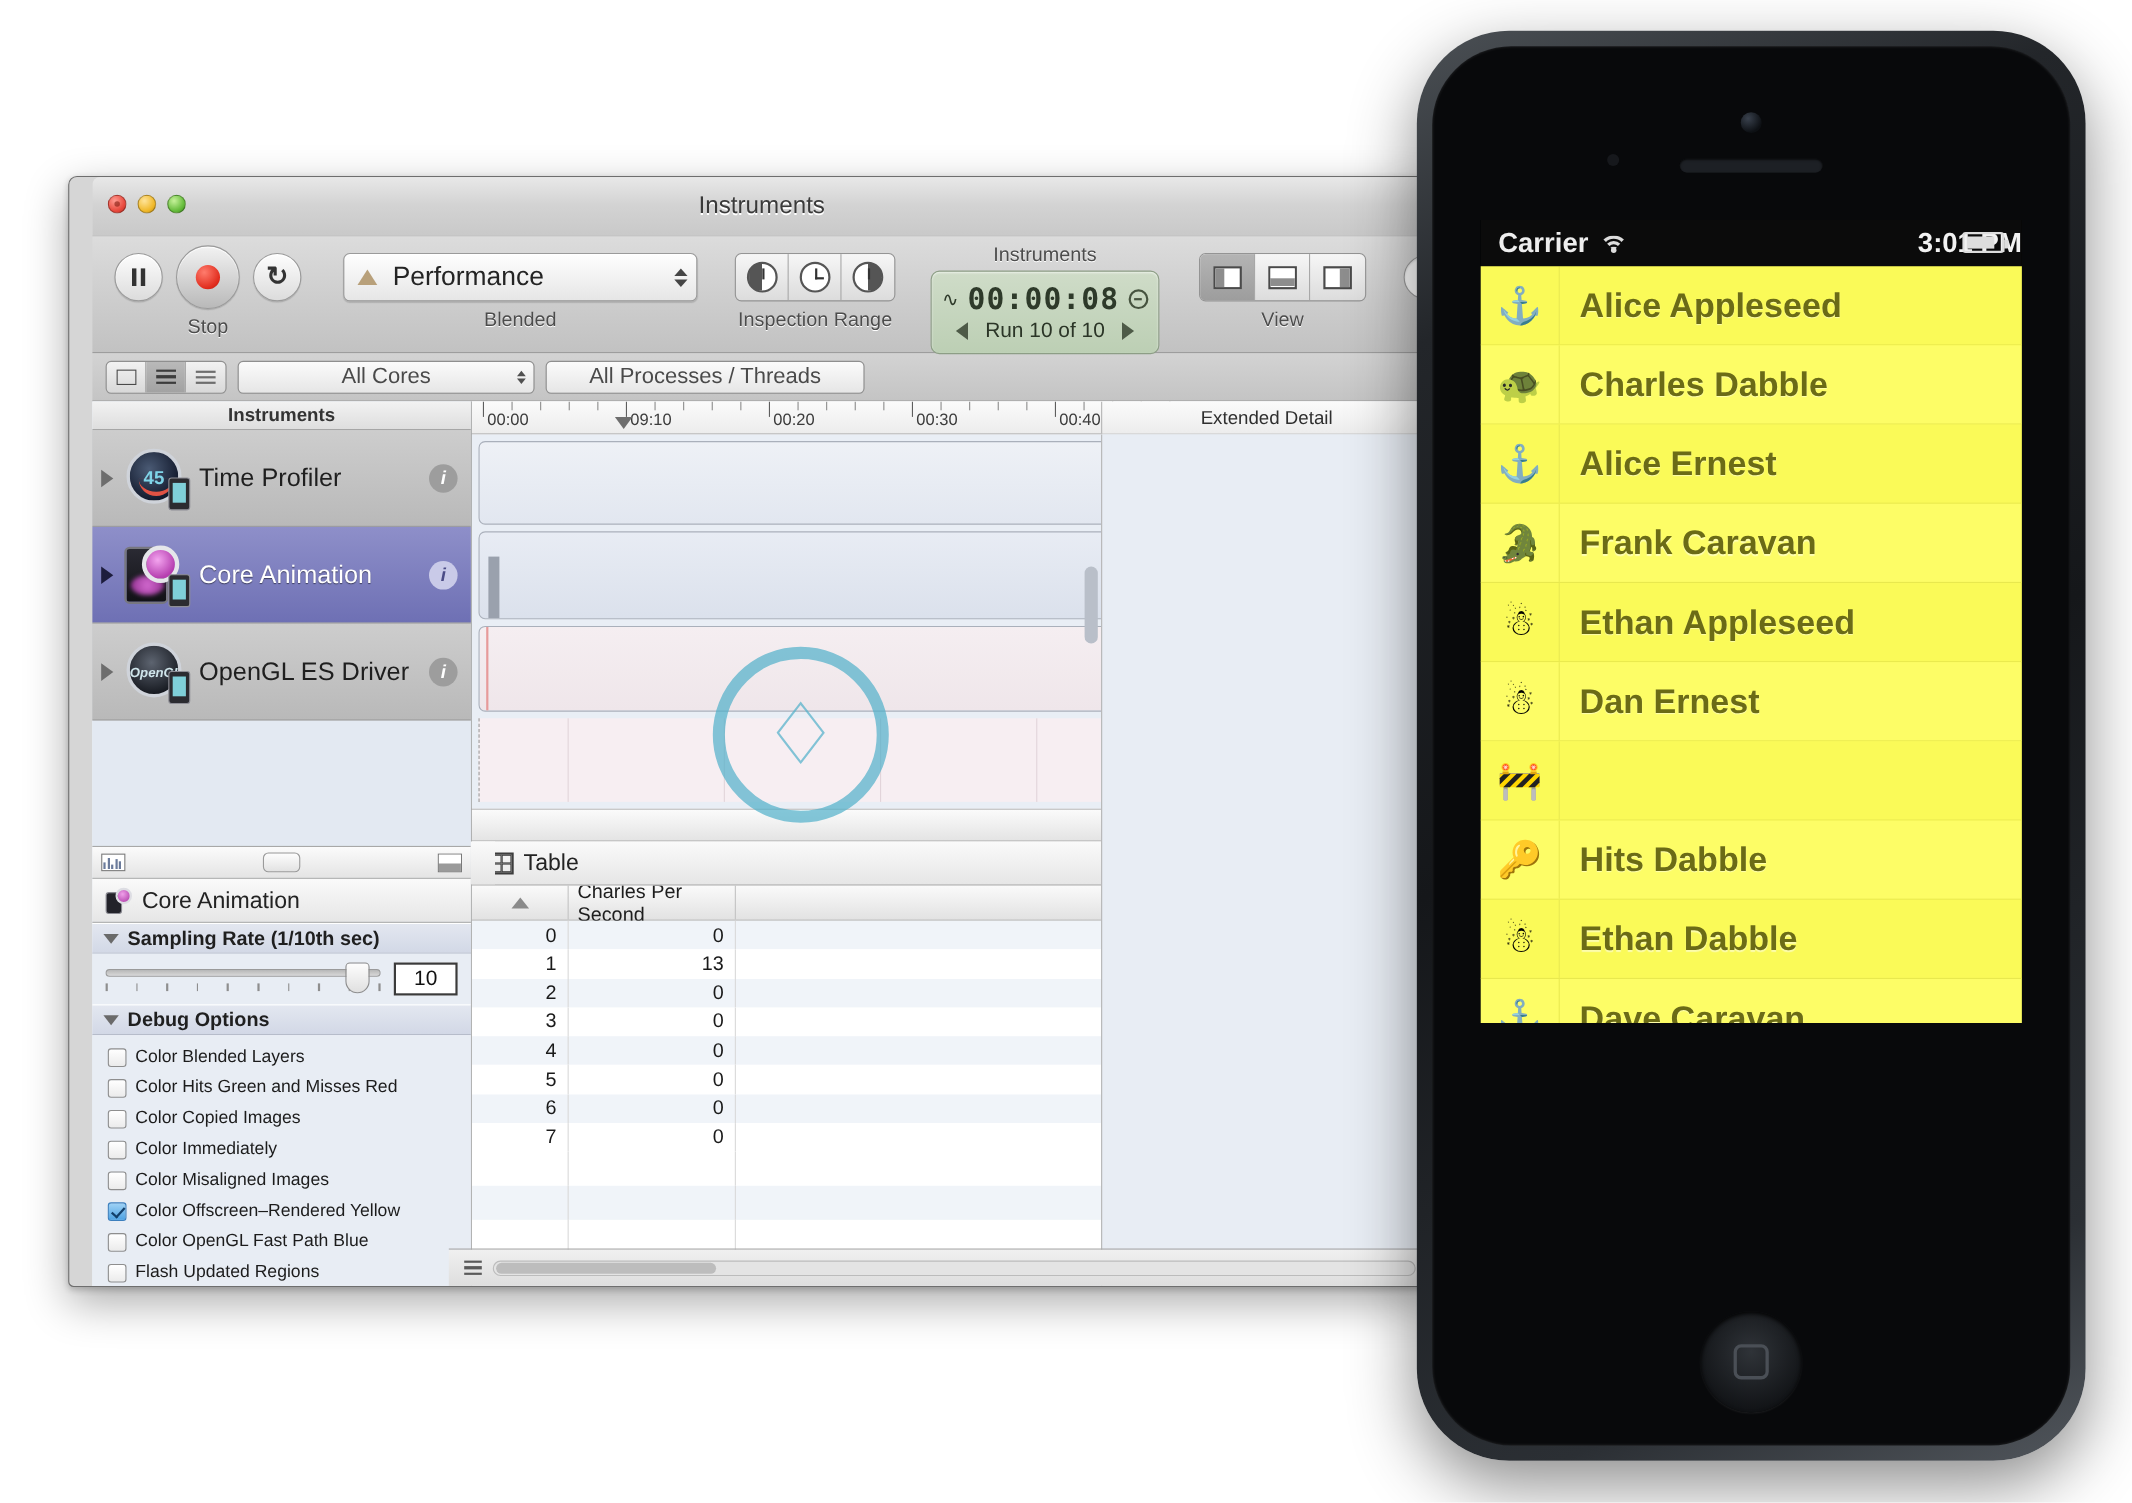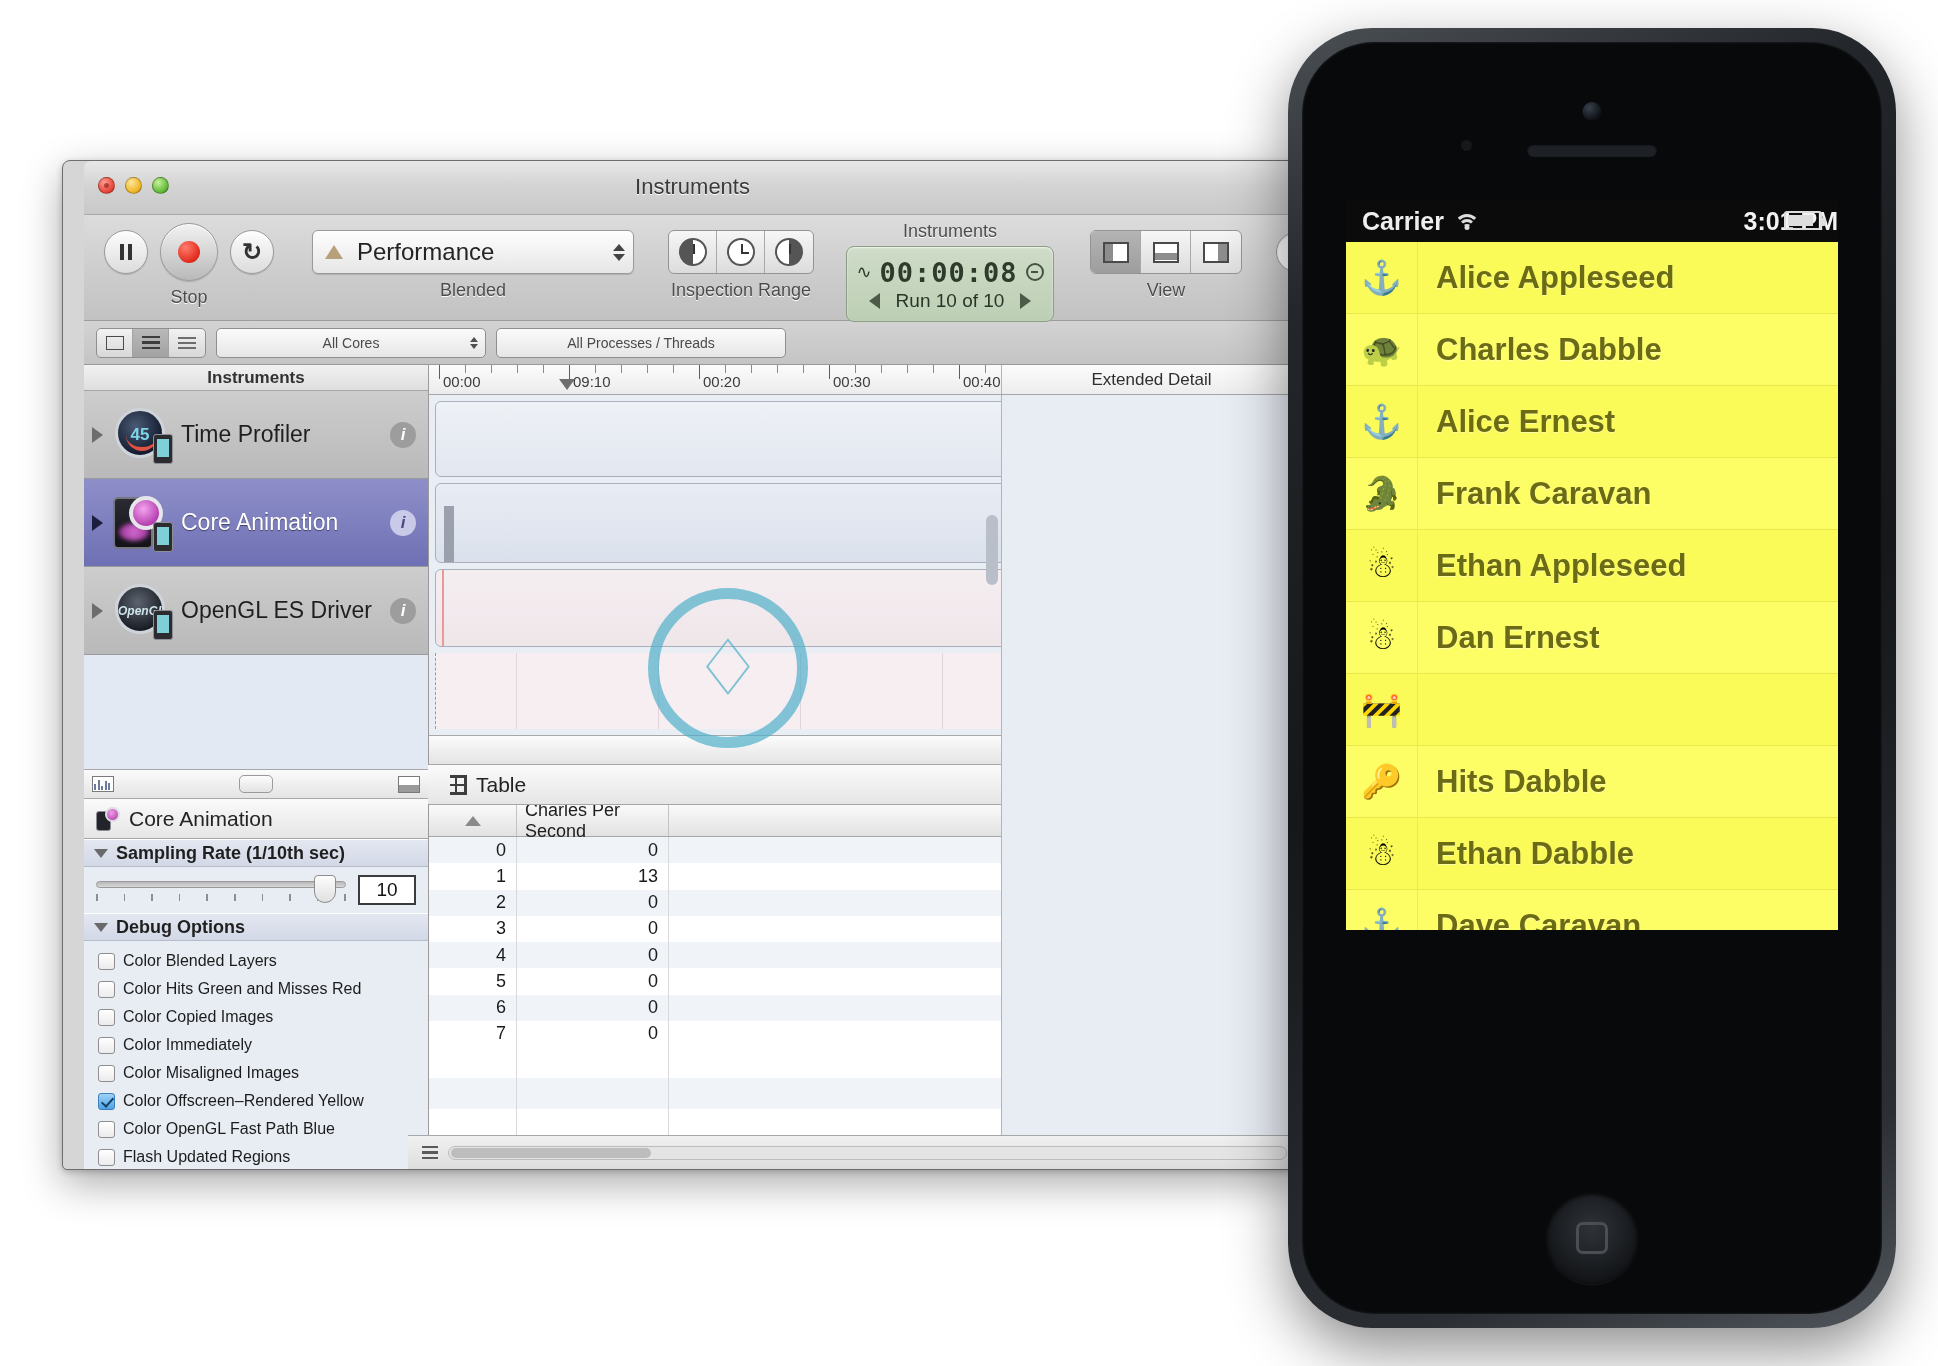--- a/index.html
+++ b/index.html
@@ -148,21 +148,21 @@
   .seg-layout .s.on { background: linear-gradient(to bottom,#b9b9b9,#a2a2a2); }
   .glyph-box { width:18px;height:14px;border:1.5px solid #4a4a4a;}
   .glyph-lines { display:flex;flex-direction:column;gap:3px;}
   .glyph-lines i{display:block;width:18px;height:2.5px;background:#3c3c3c;}
   .glyph-dashes{display:flex;flex-direction:column;gap:3px;}
   .glyph-dashes i{display:block;width:18px;height:2px;background:#6e6e6e;}
   .combo {
     height:30px; border:1px solid #8f8f8f; border-radius:5px;
     background: linear-gradient(to bottom,#fbfbfb,#e6e6e6);
     display:flex;align-items:center;justify-content:center;position:relative;
-    font-size:14px;color:#4a4a4a;
+    font-size:20px;color:#4a4a4a;
   }
   .combo .updown{position:absolute;right:7px;display:flex;flex-direction:column;gap:2px;}
   .tri-up-s{width:0;height:0;border-left:4px solid transparent;border-right:4px solid transparent;border-bottom:5px solid #505050;}
   .tri-dn-s{width:0;height:0;border-left:4px solid transparent;border-right:4px solid transparent;border-top:5px solid #505050;}
 
   
   .mainarea { position:relative; height: 806px; display:flex; background:#e9eef5; }
   .leftcol { width: 345px; border-right: 1px solid #9a9a9a; display:flex; flex-direction:column; background:#e8edf4;}
   .col-head {
     height: 26px; background: linear-gradient(to bottom,#f2f2f2,#dedede);

